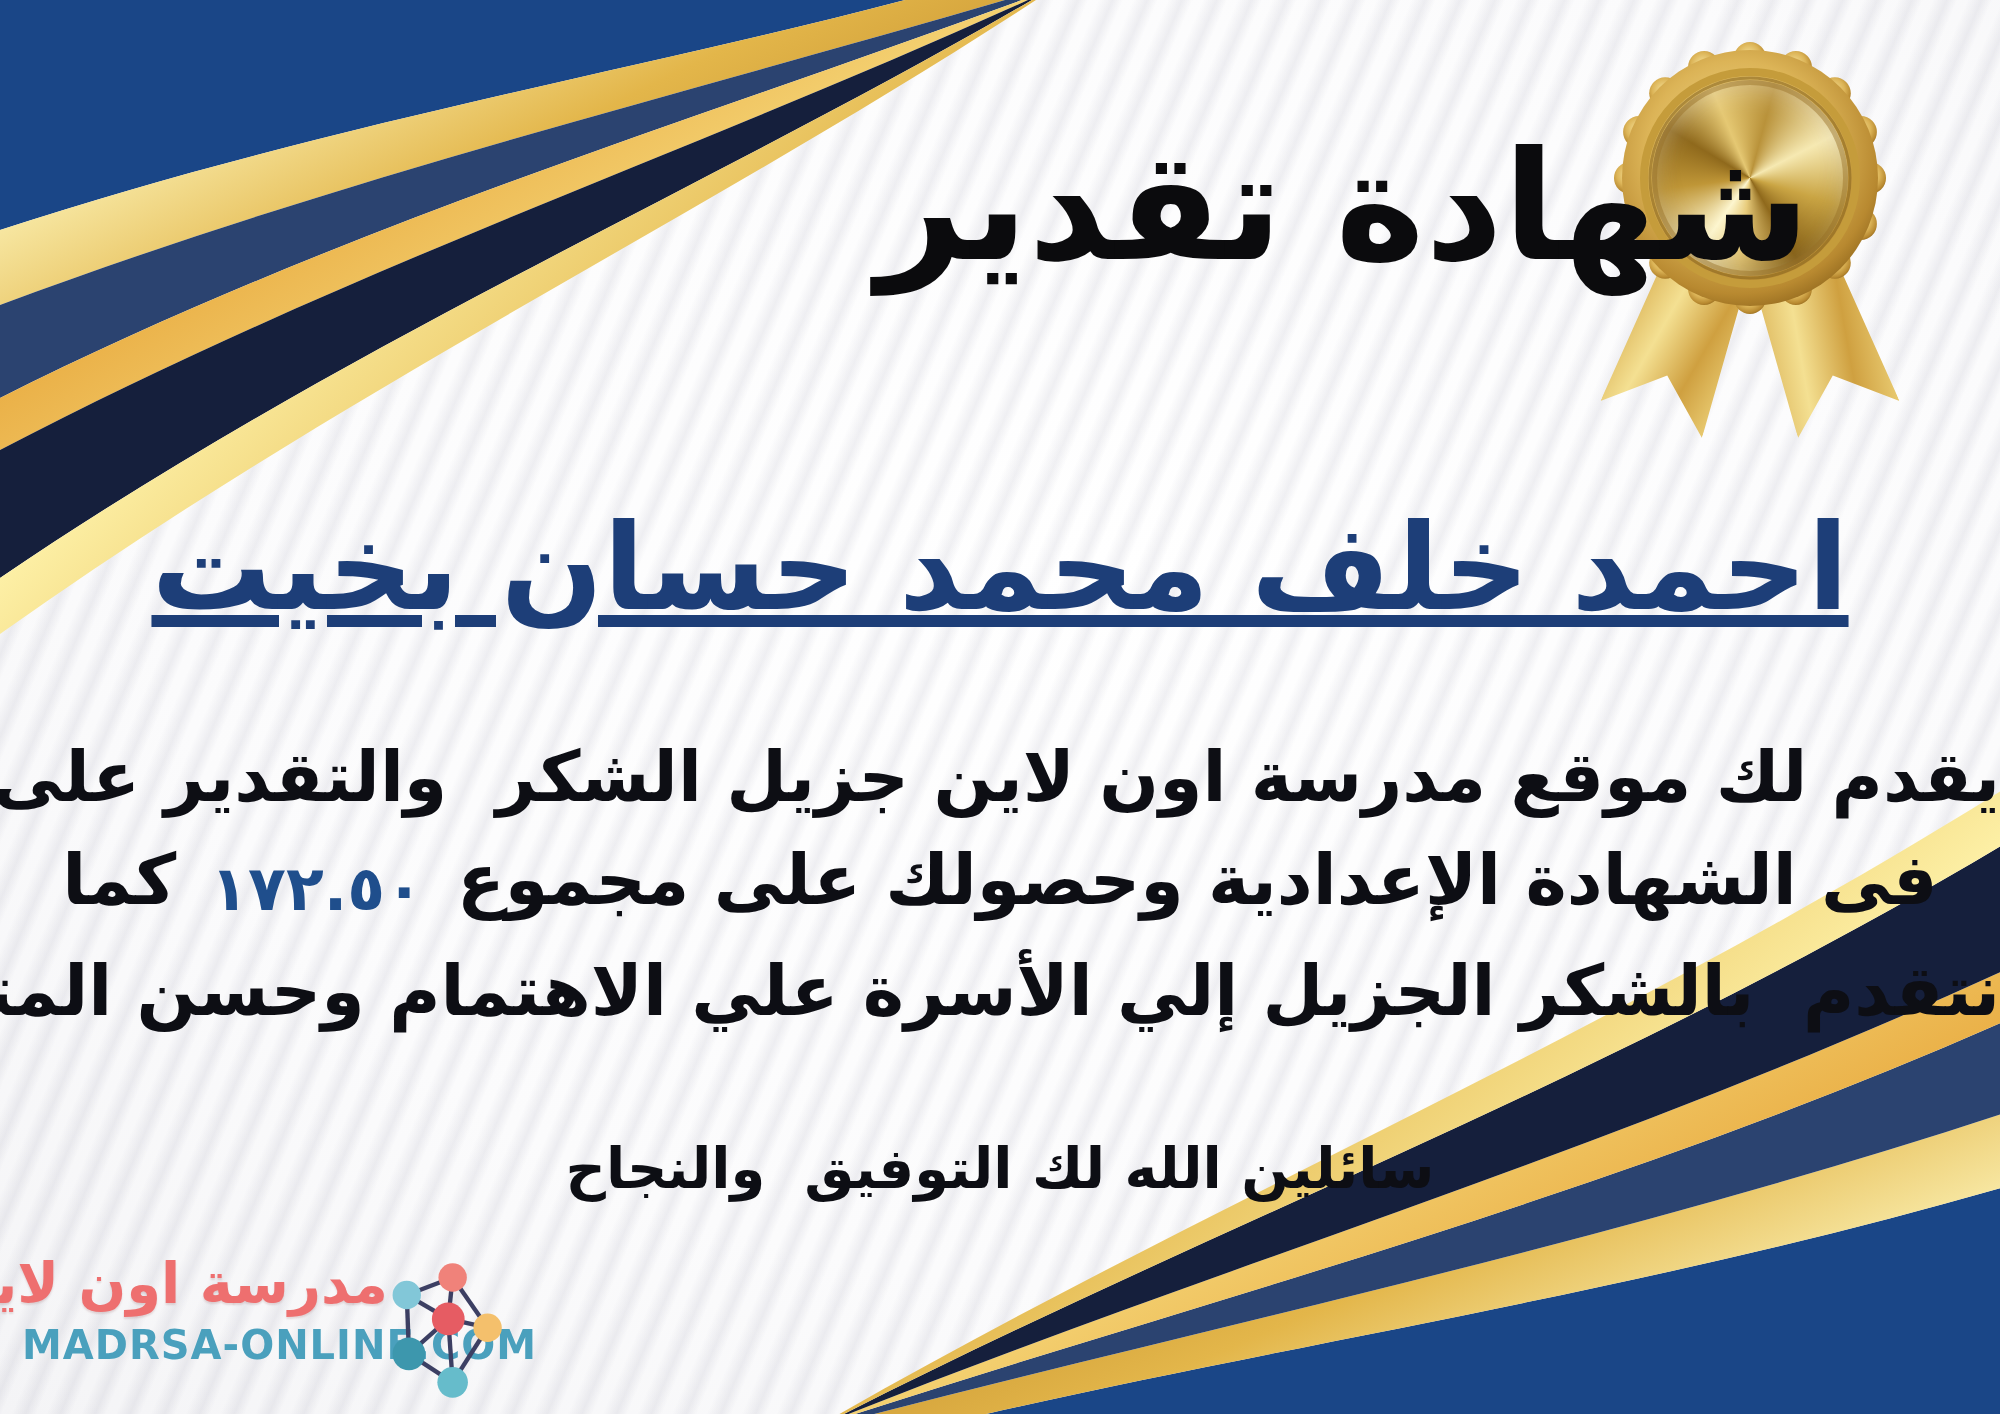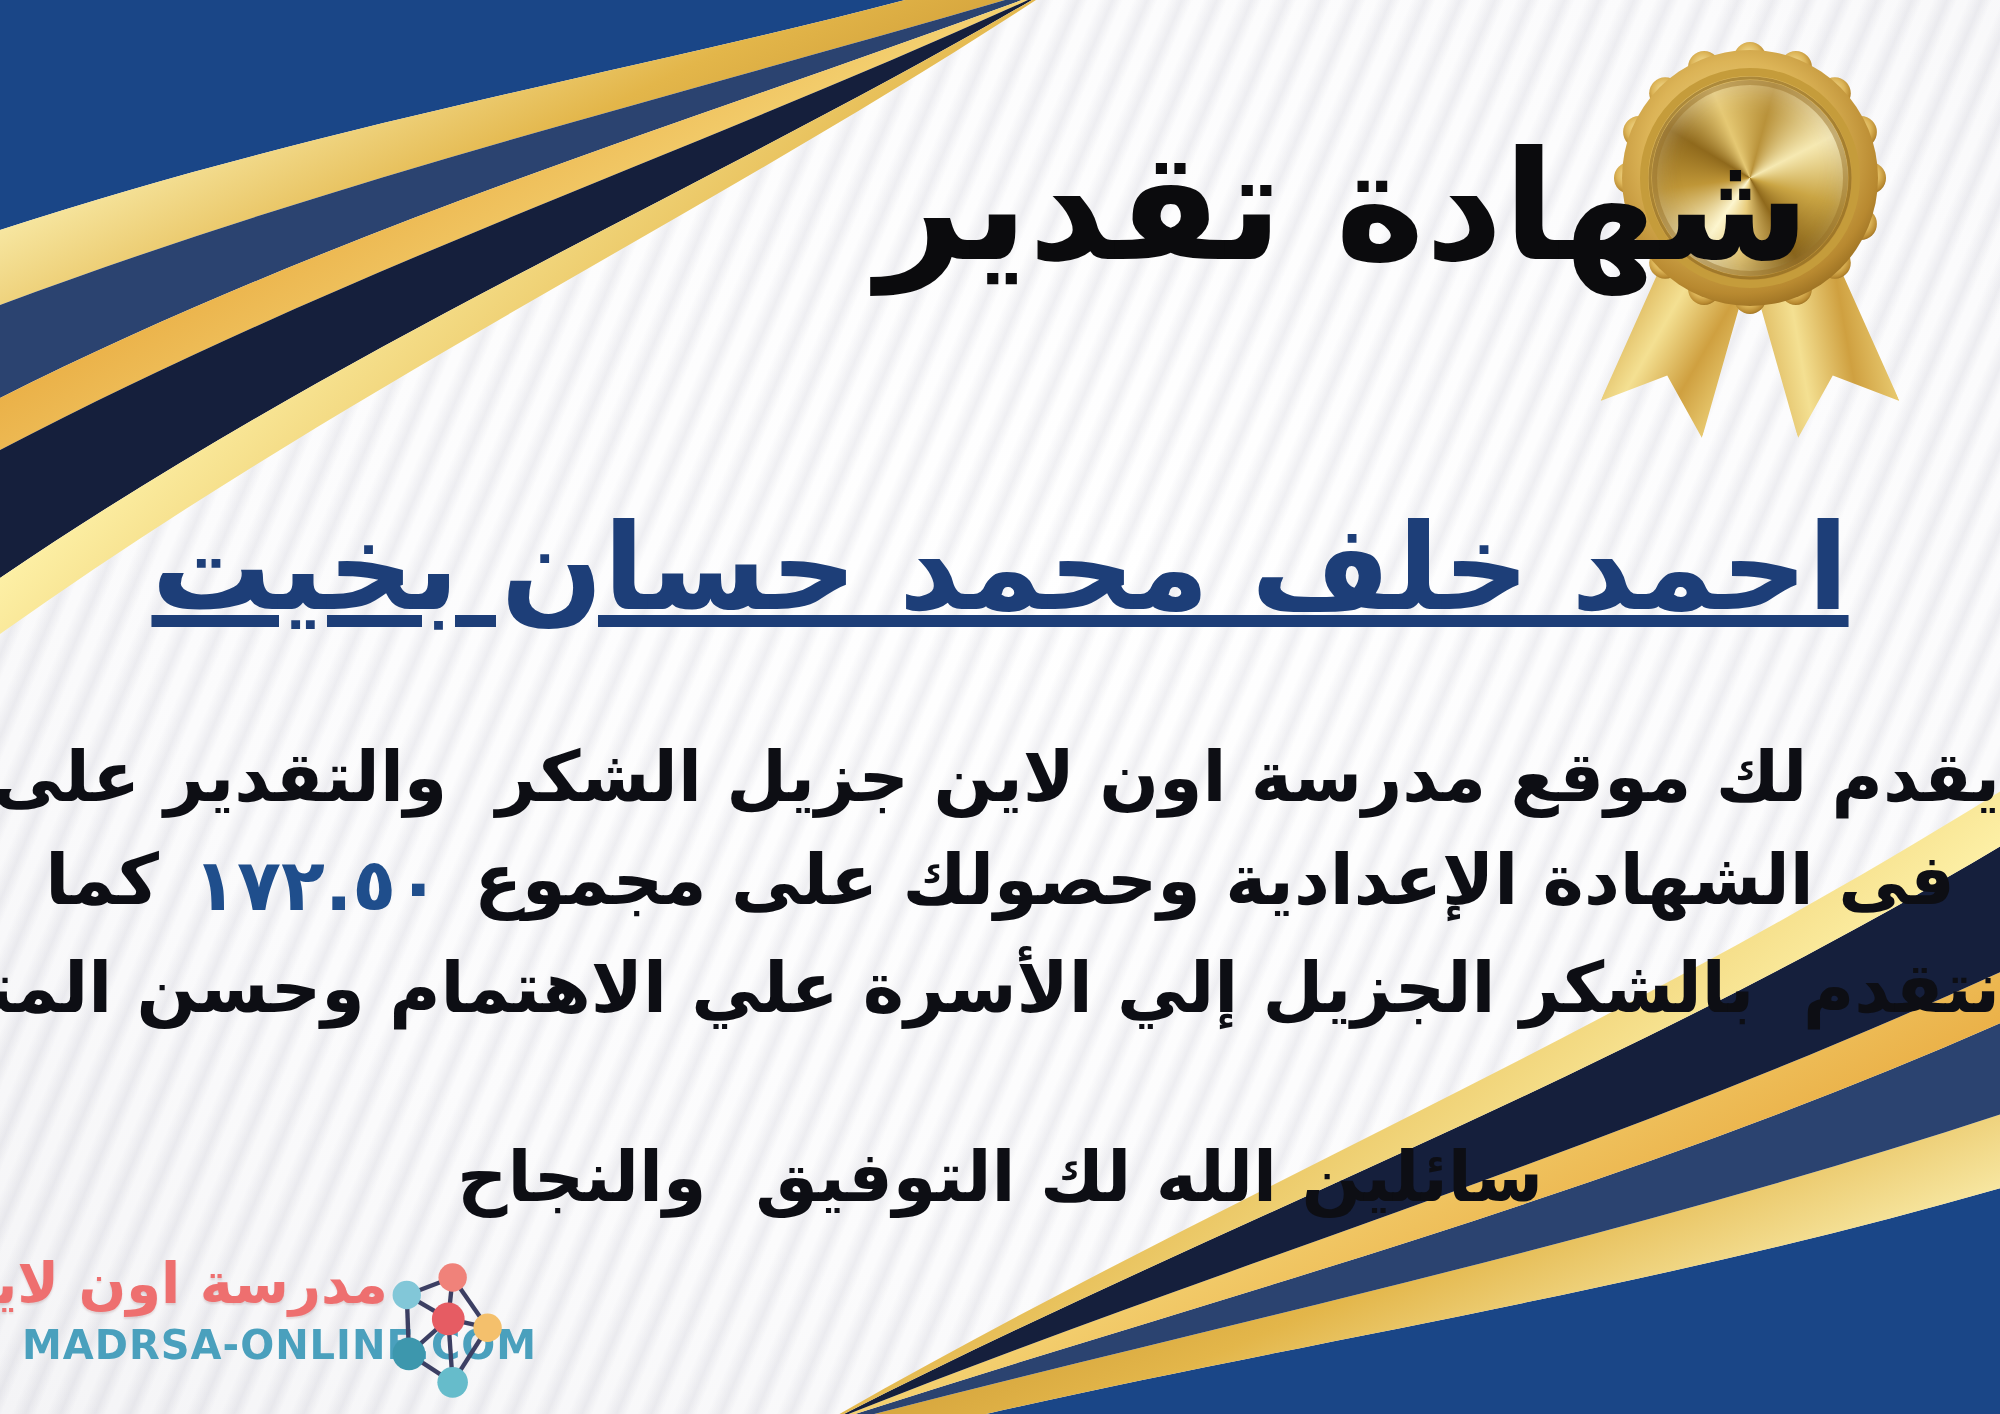--- a/index.html
+++ b/index.html
@@ -24,25 +24,25 @@
   .name{
     position:absolute;top:498px;left:0;width:2000px;text-align:center;
     font-size:120px;font-weight:bold;color:#1d3e78;direction:rtl;white-space:pre;text-decoration:underline;
   }
   .body-text{
     position:absolute;top:726px;left:0;width:2000px;text-align:center;
     font-size:70px;font-weight:bold;color:#0d0e14;direction:rtl;
   }
   .body-line{white-space:pre;line-height:103px;}
   .score{
-    font-size:72px;color:#1f4e8c;margin:0 34px;vertical-align:-6px;letter-spacing:2px;
+    font-size:62px;color:#1f4e8c;margin:0 34px;vertical-align:-6px;letter-spacing:2px;
   }
   .closing{
     position:absolute;top:1136px;left:0;width:2000px;text-align:center;
-    font-size:70px;font-weight:bold;color:#0d0e14;direction:rtl;white-space:pre;
+    font-size:56px;font-weight:bold;color:#0d0e14;direction:rtl;white-space:pre;
   }
 
   
   .medal{position:absolute;left:1612px;top:40px;width:276px;height:410px;}
   .ribbon{
     position:absolute;top:205px;width:108px;height:180px;
     background:linear-gradient(100deg,#d8af52 0%,#f4e092 35%,#cfa040 70%,#e8c96f 100%);
     clip-path:polygon(12% 0,88% 0,100% 100%,50% 74%,0 100%);
   }
   .ribbon.left{left:16px;transform:rotate(20deg);}

